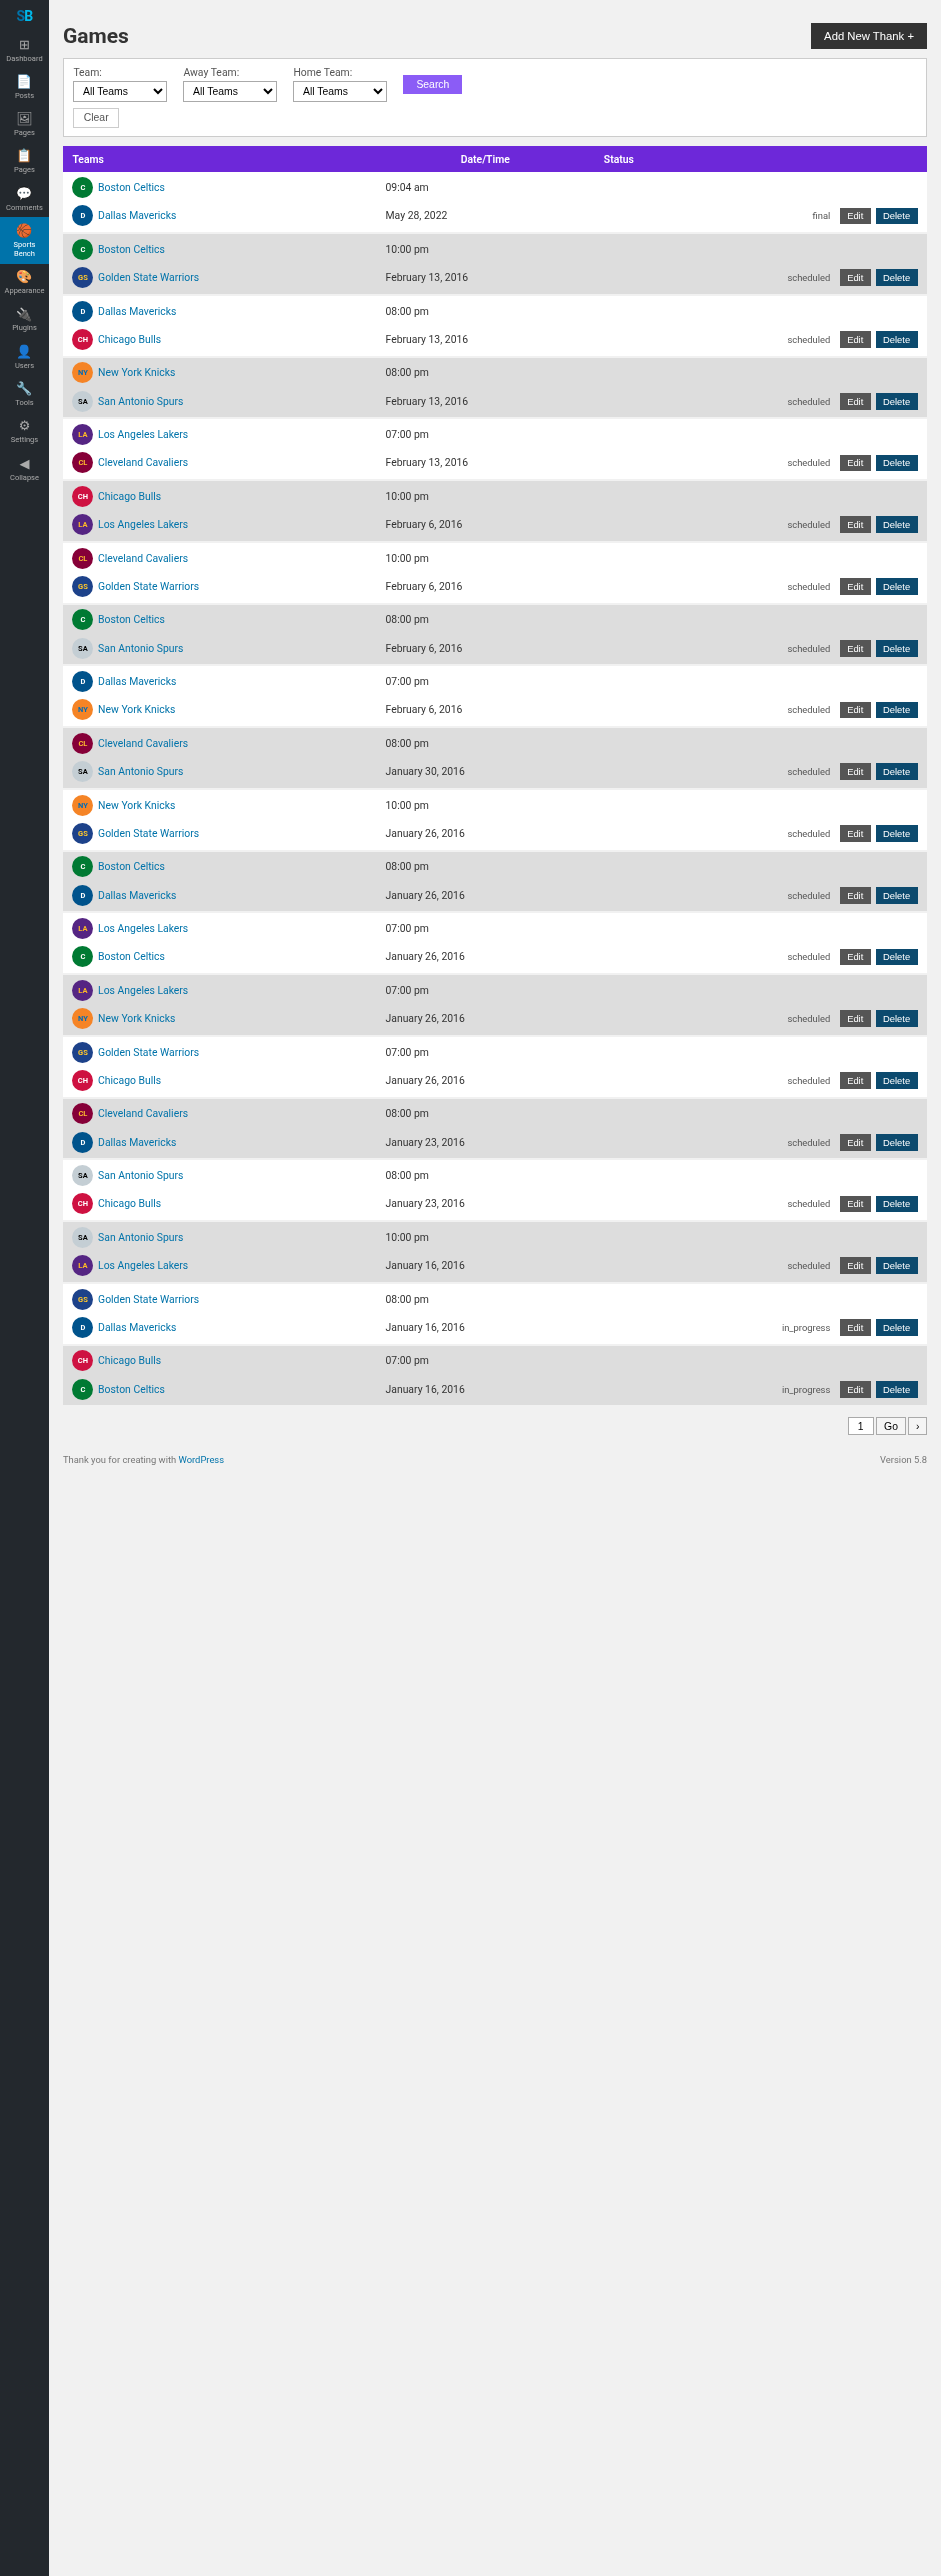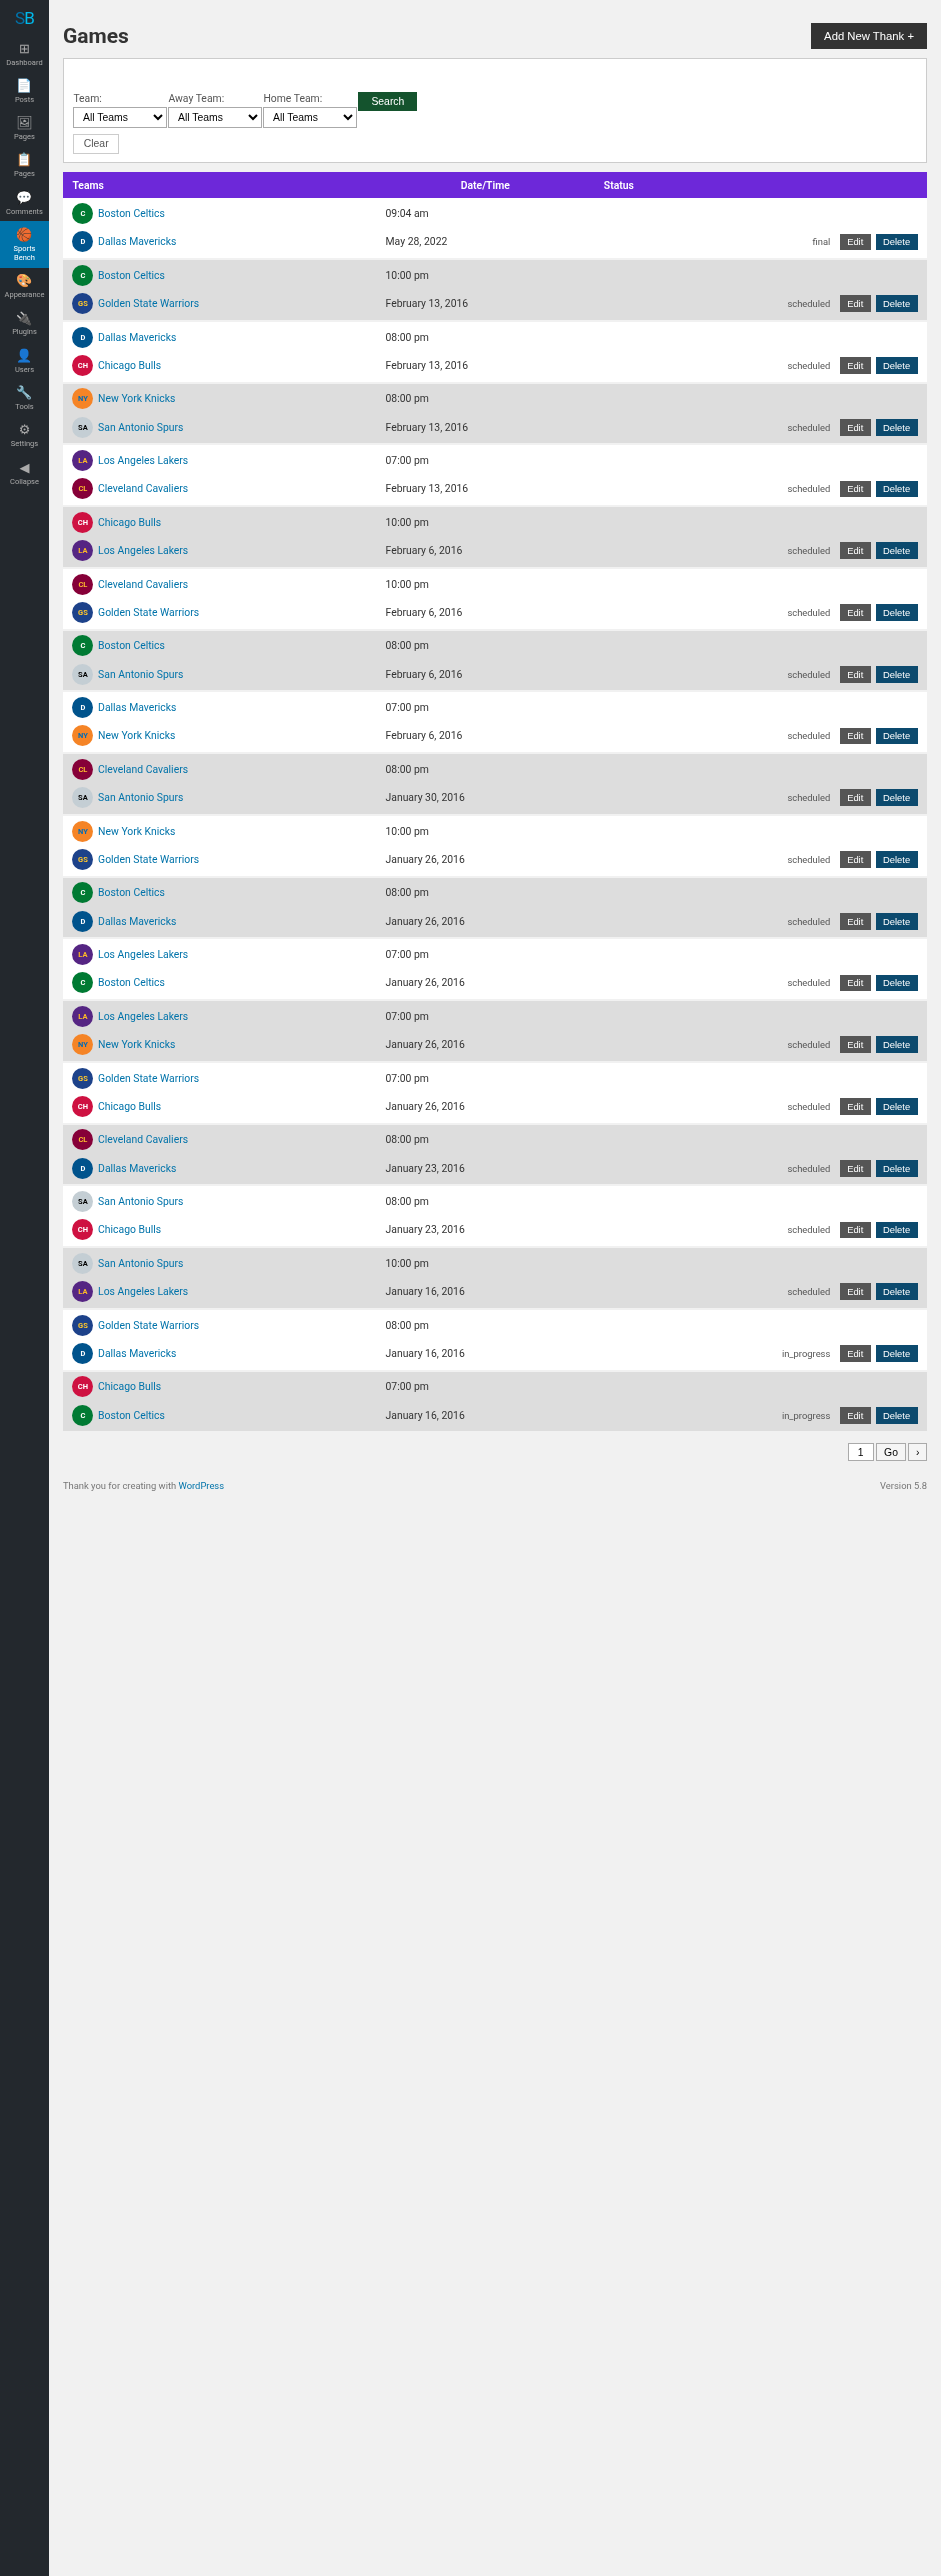--- a/index.html
+++ b/index.html
@@ -1,42 +1,42 @@
 <!DOCTYPE html>
 <html style="font-size:15px"><head>
   <meta charset="utf-8">
   <style>
     * { box-sizing: border-box; margin: 0; padding: 0; }
     body { font-family: -apple-system, BlinkMacSystemFont, "Segoe UI", Roboto, sans-serif; font-size: 11.3px; background: #f1f1f1; color: #333; display: flex; min-height: 2576px; }
 
     
     #sidebar { width: 49px; background: #23282d; min-height: 2576px; display: flex; flex-direction: column; align-items: center; flex-shrink: 0; }
     .sidebar-logo { padding: 7.5px 0; }
-    .sidebar-logo .sb { color: #0073aa; font-size: 17px; font-weight: normal; letter-spacing: -0.9px; }
+    .sidebar-logo .sb { color: #0073aa; font-size: 14px; font-weight: bold; letter-spacing: -0.9px; }
     .sidebar-logo .sb span { color: #00b9eb; }
     .sidebar-item { width: 100%; padding: 5.7px 3.8px; display: flex; align-items: center; justify-content: center; color: #aaa; cursor: pointer; font-size: 9.4px; text-align: center; flex-direction: column; }
     .sidebar-item.active { background: #0073aa; color: #fff; }
     .sidebar-icon { font-size: 13px; margin-bottom: 1.9px; }
     .sidebar-label { font-size: 7.5px; }
 
     
     #main { flex: 1; padding: 9.4px 14px; background: #f1f1f1; }
 
     
     .page-header { display: flex; justify-content: space-between; align-items: center; margin: 14px 0 9.4px 0; }
     .page-title { font-size: 21px; font-weight: 700; color: #333; }
     .btn-add-game { background: #333; color: #fff; border: none; padding: 6.6px 13px; font-size: 11.3px; cursor: pointer; }
 
     
     .filters { background: #fff; border: 0.9px solid #ccc; padding: 7.5px 9.4px; margin-bottom: 9.4px; }
-    .filter-row { display: flex; gap: 1px; align-items: flex-start; margin-bottom: 5.7px; margin-top: 26px; }
+    .filter-row { display: flex; gap: 16px; align-items: center; margin-bottom: 5.7px; }
     .filter-group { display: flex; flex-direction: column; gap: 1.9px; }
     .filter-label { font-size: 10.4px; color: #555; }
     .filter-select { border: 0.9px solid #aaa; padding: 2.8px 4.7px; font-size: 10.4px; background: #fff; min-width: 94px; }
-    .btn-search { background: #14532d; color: #fff; border: none; padding: 3.8px 13px; font-size: 10.4px; cursor: pointer; }
+    .btn-search { background: #8b5cf6; color: #fff; border: none; padding: 3.8px 13px; font-size: 10.4px; cursor: pointer; }
     .btn-clear { background: none; border: 0.9px solid #ccc; padding: 3.8px 9.4px; font-size: 10.4px; cursor: pointer; color: #555; }
 
     
     .games-table { width: 100%; border-collapse: collapse; }
     .table-header { background: #6d28d9; color: #fff; }
     .table-header th { padding: 6.6px 9.4px; text-align: left; font-size: 10.4px; font-weight: 600; }
     .table-header th:nth-child(2) { text-align: center; }
     .table-header th:nth-child(3) { text-align: left; }
 
     .team-row { }

